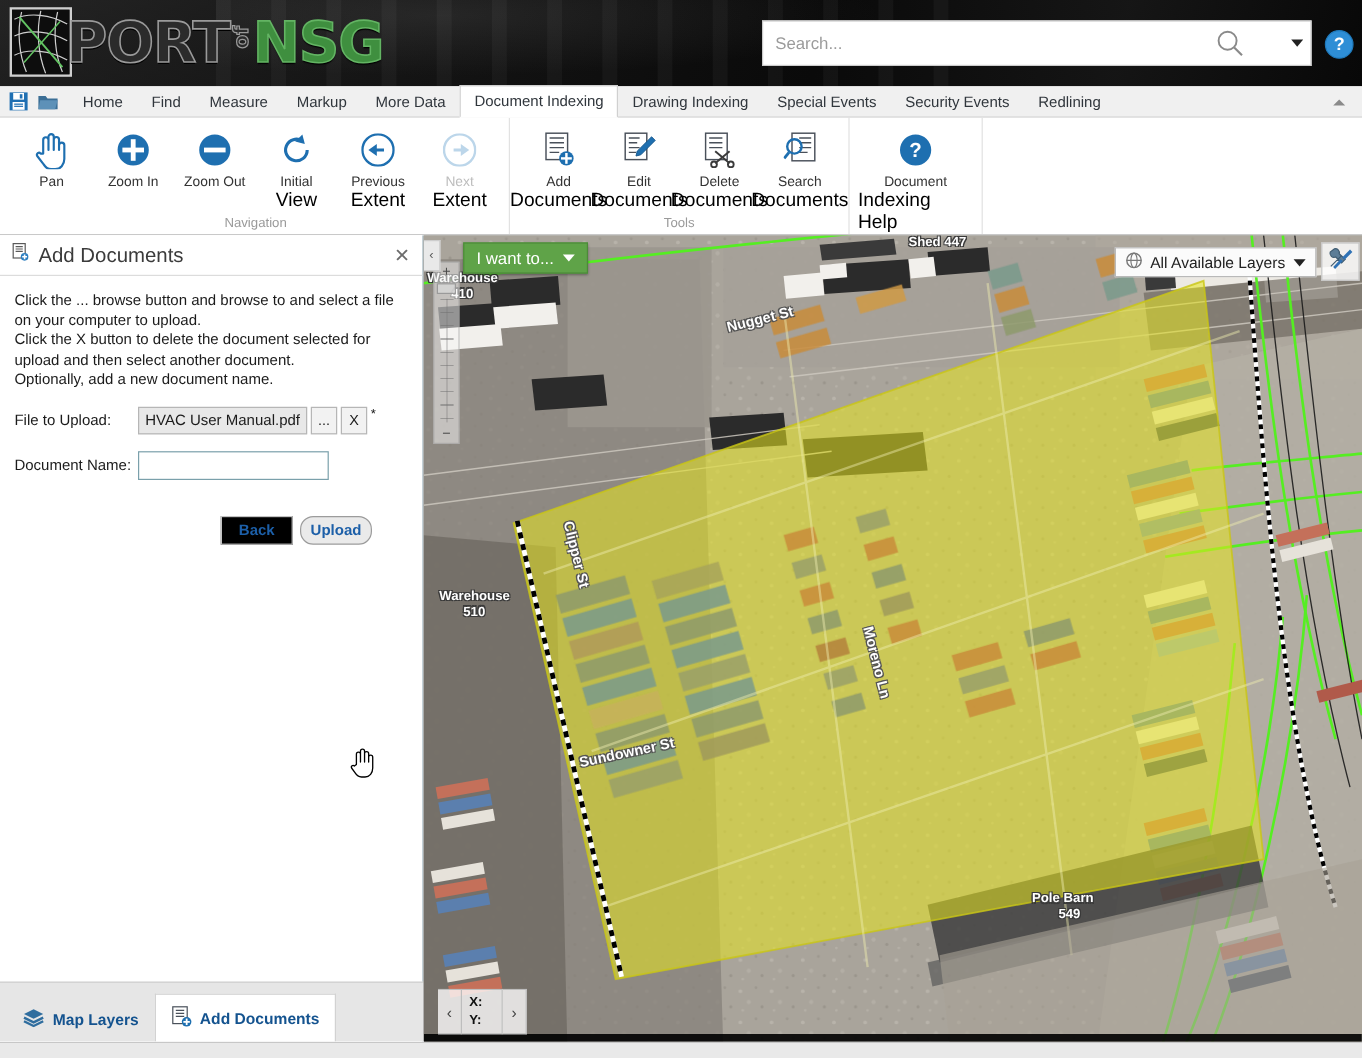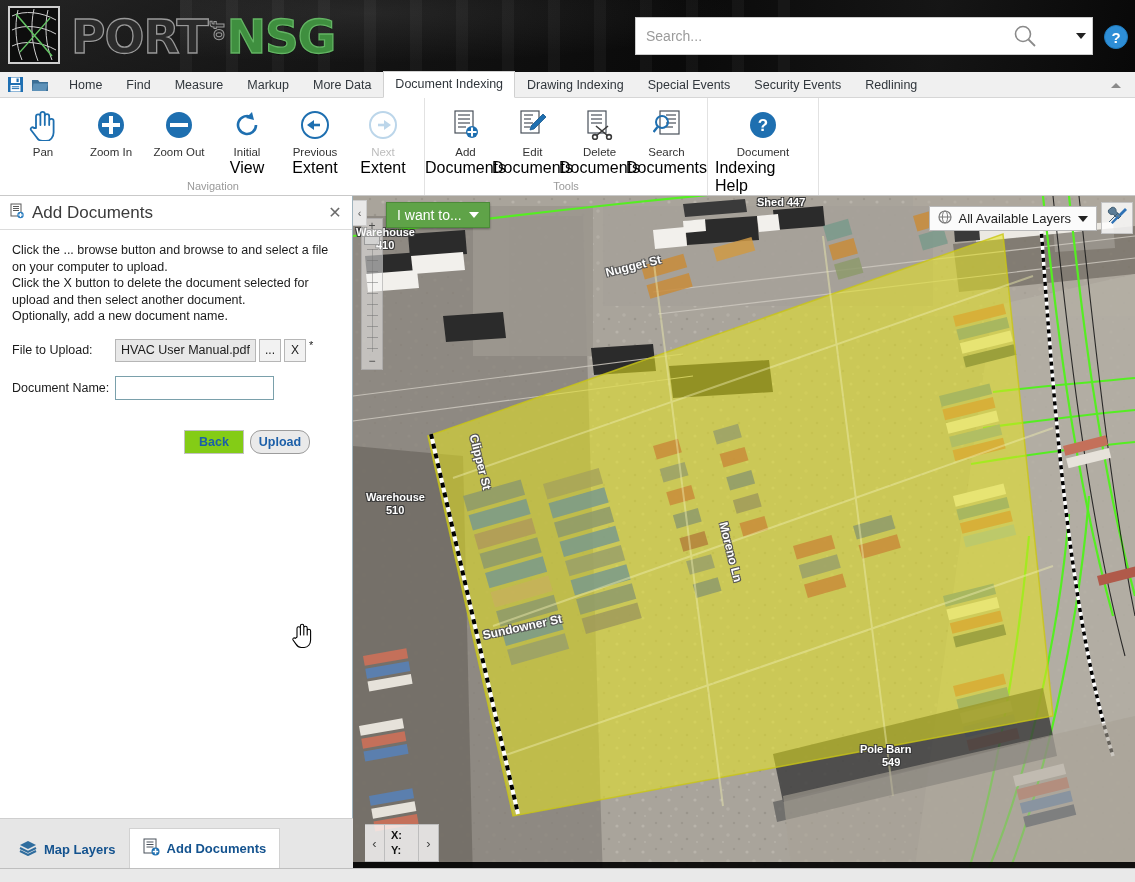--- a/index.html
+++ b/index.html
@@ -54,21 +54,20 @@
     font-size: 47px;
     letter-spacing: -1px;
     line-height: 62px;
     white-space: nowrap;
     user-select: none;
   }
   .lt-port {
     color: #2b2b2b;
     -webkit-text-stroke: 1.3px #9a9a9a;
     text-shadow: 0 1px 0 #000;
-    margin-left: 16px;
   }
   .lt-of {
     font-size: 17px;
     color: #2b2b2b;
     -webkit-text-stroke: 1px #9a9a9a;
     display: inline-block;
     transform: rotate(-90deg) translateX(2px);
     vertical-align: 14px;
     letter-spacing: 0px;
   }
@@ -264,21 +263,21 @@
     border: 1px solid #7aa0ab;
     outline: none;
     font-size: 12.5px;
     padding: 0 4px;
     color: #111;
     font-family: "Liberation Sans", sans-serif;
   }
   .btn-row { display: flex; justify-content: flex-end; margin-top: 30px; padding-right: 30px; gap: 6px; }
   .wbtn {
     min-width: 60px; height: 24px;
-    background: #84cc16;
+    background: #000000;
     border: 1px solid #c2c2c2;
     color: #1c5fa8;
     font-weight: bold;
     font-size: 12.5px;
     display:flex; align-items:center; justify-content:center;
     cursor: default;
   }
   .wbtn.hover { background: #eaeaea; border-color: #9c9c9c; border-radius: 11px; }
   .cursor-hand {
     position: absolute; left: 291px; top: 427px;

